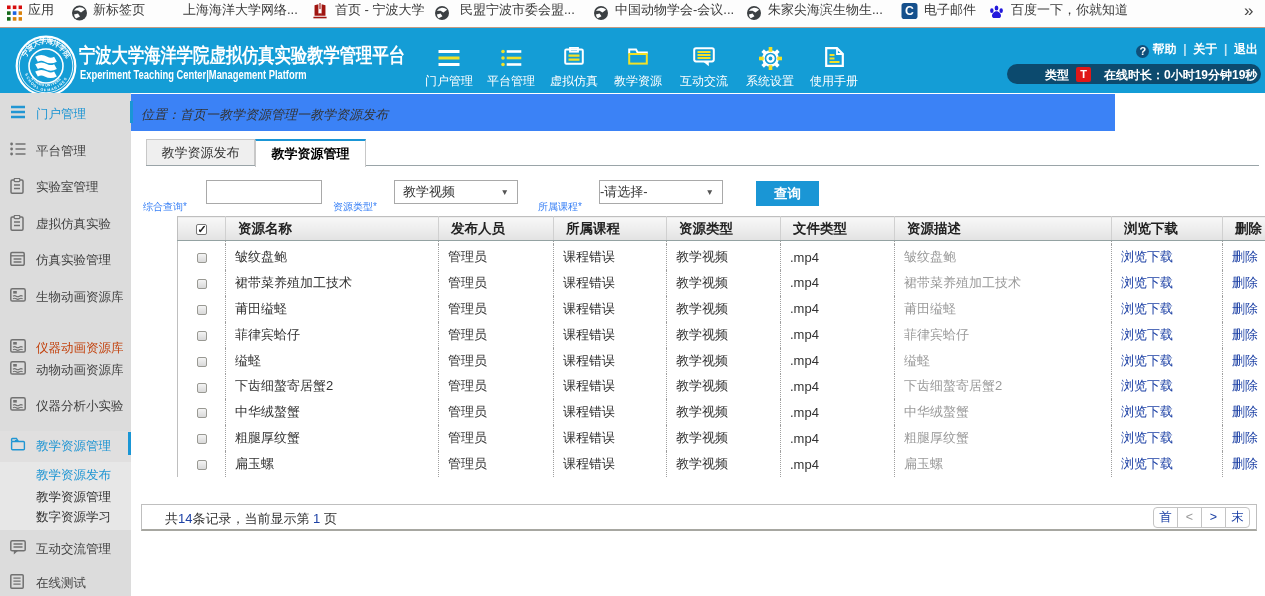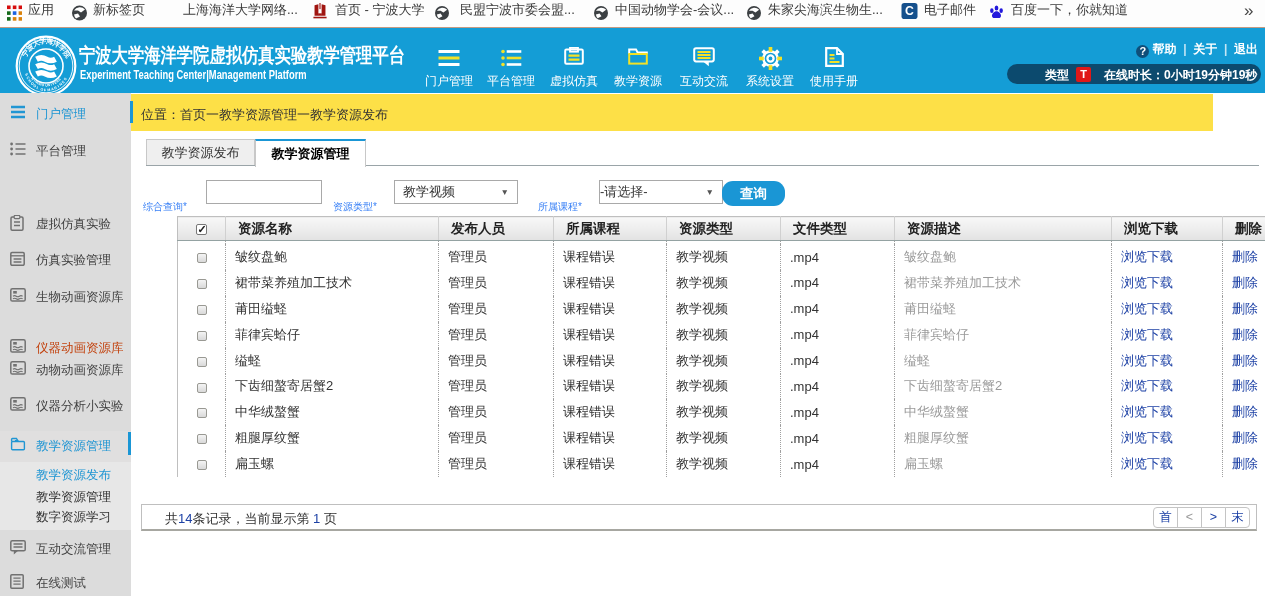--- a/index.html
+++ b/index.html
@@ -20,30 +20,30 @@
 .nav .lb { position:absolute; top:45px; width:100%; text-align:center; color:#fff; font-size:12px; }
 #hlinks { position:absolute; right:7px; top:13px; color:#fff; font-size:12px; font-weight:bold; white-space:nowrap; }
 #pill { position:absolute; left:1007px; top:36px; width:254px; height:20px; background:#0c4a6e; border-radius:10px; color:#fff; font-size:12px; font-weight:bold; white-space:nowrap; }
 
 #sidebar { position:absolute; left:0; top:93px; width:131px; height:503px; background:#dcdcdc; }
 .sitem { position:absolute; left:0; width:131px; height:37px; color:#444; font-size:12.5px; white-space:nowrap; }
 .sitem svg { position:absolute; left:10px; top:50%; margin-top:-8px; }
 .sitem .t { position:absolute; left:36px; top:50%; margin-top:-7px; }
 .sub { position:absolute; left:36px; color:#333; font-size:12.5px; white-space:nowrap; }
 
-#crumb { position:absolute; left:131px; top:94px; width:1082px; height:37px; background:#fde047; }
+#crumb { position:absolute; left:131px; top:94px; width:984px; height:37px; background:#3b82f6;font-style:italic; }
 #crumbbar { position:absolute; left:130px; top:101px; width:3px; height:22px; background:#1a96d5; }
 #crumb span { position:absolute; left:10px; top:12px; font-size:13px; color:#333; }
 .tab { position:absolute; top:139px; height:26px; font-size:13px; text-align:center; line-height:25px; }
 #tabline { position:absolute; left:146px; top:164.6px; width:1113px; height:1.7px; background:#9aa4a8; }
 #tab1 { left:146px; width:109px; background:#efefef; border:1px solid #c8c8c8; border-bottom:none; color:#333; }
 #tab2 { left:255px; width:111px; height:28px; background:#fff; border-left:1px solid #c8c8c8; border-right:1px solid #c8c8c8; border-top:2px solid #1a96d5; font-weight:bold; color:#000; }
 .flabel { position:absolute; top:200px; font-size:10px; color:#3b82f6; }
 .fbox { position:absolute; top:180px; height:24px; border:1px solid #a9a9a9; background:#fff; font-size:13px; color:#333; }
-#btnq { position:absolute; left:722px; top:181px; width:63px; height:25px; background:#1a96d5; color:#fff; font-size:13.5px; font-weight:bold; text-align:center; line-height:25px; border-radius:11px; }
+#btnq { position:absolute; left:756px; top:181px; width:63px; height:25px; background:#1a96d5; color:#fff; font-size:13.5px; font-weight:bold; text-align:center; line-height:25px; border-radius:0; }
 
 #tbl { position:absolute; left:141px; top:216px; width:1116px; border:1px solid #bfbfbf; border-bottom:none; border-collapse:collapse; table-layout:fixed;margin-left:36px; }
 #tbl th { height:24px; background:linear-gradient(#f8f8f8,#e2e2e2); border-bottom:1.5px solid #94a2a2; border-left:1px solid #d0d0d0; font-size:13.5px; color:#222; text-align:left; padding-left:12px; font-weight:bold; }
 #tbl td { height:25.9px; font-size:13px; color:#333; text-align:left; padding-left:9px; border-left:1px dotted #a0a0a0; overflow:hidden; white-space:nowrap; }
 #tbl td:first-child, #tbl th:first-child { border-left:none; text-align:center; padding-left:0; }
 #tbl .desc { color:#9a9a9a; }
 #tbl .lk { color:#1d41a5; }
 #pgrow { position:absolute; left:141px; top:504px; width:1116px; height:27px; border:1px solid #bfbfbf; border-bottom:2px solid #a7a7a1; background:#fff; }
 #pgtext { position:absolute; left:23px; top:5px; font-size:13px; color:#333; }
 .pgb { position:absolute; top:2px; width:25px; height:21px; border:1px solid #c4c4c4; text-align:center; line-height:19px; font-size:12.5px; background:#fff; }
@@ -257,20 +257,28 @@
     </div>
     <div class="sitem" style="top:38px;color:#3f3f3f">
       <svg width="16" height="14" viewBox="0 0 16 14">
         <circle cx="1.6" cy="2" r="1.4" fill="#717171"></circle>
         <circle cx="1.6" cy="7" r="1.4" fill="#717171"></circle>
         <circle cx="1.6" cy="12" r="1.4" fill="#717171"></circle>
         <path d="M5.5 2 H15.5 M5.5 7 H15.5 M5.5 12 H15.5" stroke="#717171" stroke-width="1.6"></path>
       </svg>
       <span class="t">平台管理</span>
     </div>
+    <div class="sitem" style="top:74.5px;color:#3f3f3f">
+      <svg width="14" height="16" viewBox="0 0 14 16">
+        <rect x="1" y="2" width="12" height="13.2" rx="1.2" fill="none" stroke="#717171" stroke-width="1.5"></rect>
+        <rect x="4.2" y="0.4" width="5.6" height="3.2" rx="0.8" fill="#dcdcdc" stroke="#717171" stroke-width="1.2"></rect>
+        <path d="M4 7 H10 M4 10.5 H10" stroke="#717171" stroke-width="1.4"></path>
+      </svg>
+      <span class="t">实验室管理</span>
+    </div>
     <div class="sitem" style="top:111px;color:#3f3f3f">
       <svg width="14" height="16" viewBox="0 0 14 16">
         <rect x="1" y="2" width="12" height="13.2" rx="1.2" fill="none" stroke="#717171" stroke-width="1.5"></rect>
         <rect x="4.2" y="0.4" width="5.6" height="3.2" rx="0.8" fill="#dcdcdc" stroke="#717171" stroke-width="1.2"></rect>
         <path d="M4 7 H10 M4 10.5 H10" stroke="#717171" stroke-width="1.4"></path>
       </svg>
       <span class="t">虚拟仿真实验</span>
     </div>
     <div class="sitem" style="top:147.5px;color:#3f3f3f">
       <svg width="15" height="15" viewBox="0 0 15 15">

